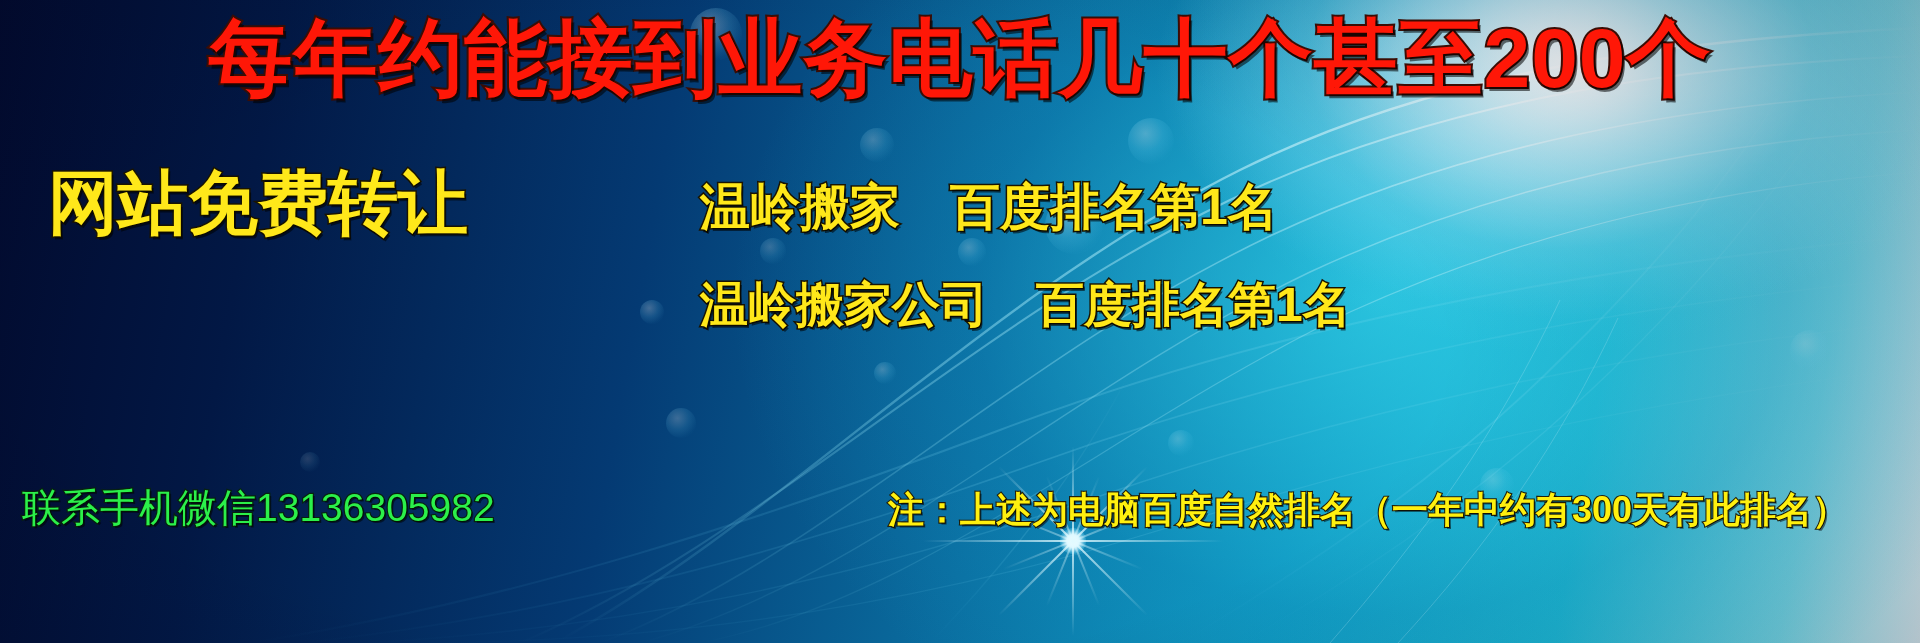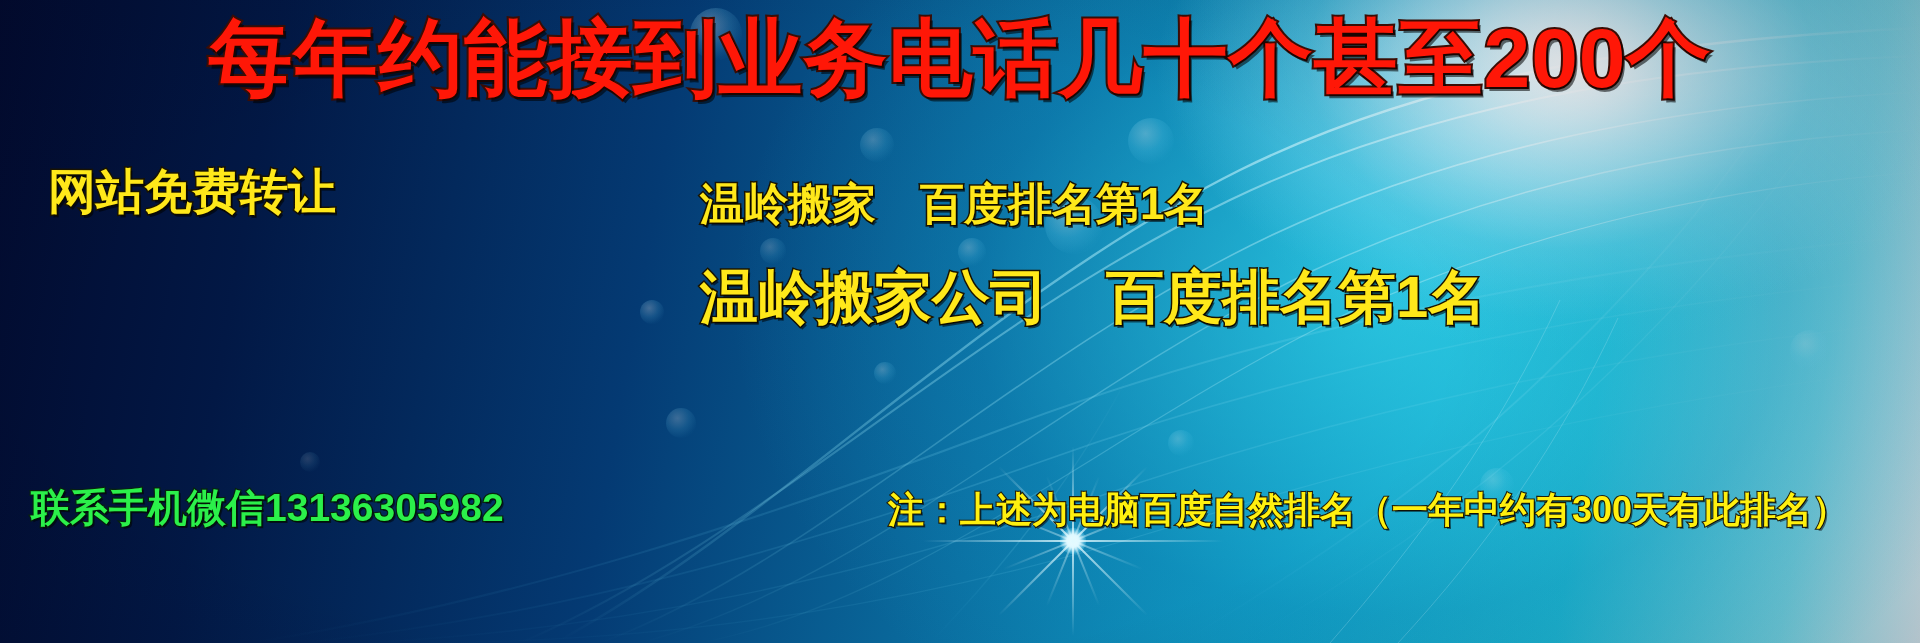--- a/index.html
+++ b/index.html
@@ -37,32 +37,31 @@
     text-shadow:3px 4px 0 rgba(0,0,0,0.55);
   }
 
   .ylabel{
     font-weight:bold;color:#ffe81a;
     -webkit-text-stroke:3px #1a1400;
     paint-order:stroke fill;
     text-shadow:2px 3px 0 rgba(0,0,0,0.55);
   }
 
-  .l1{left:48px;top:168px;font-size:48px;text-align:right;}
+  .l1{left:48px;top:168px;font-size:70px;text-align:right;}
   .l2{left:48px;top:262px;font-size:66px;}
 
-  .r1{left:700px;top:182px;font-size:44px;}
-  .r2{left:700px;top:268px;font-size:58px;}
+  .r1{left:700px;top:182px;font-size:50px;}
+  .r2{left:700px;top:281px;font-size:48px;}
 
   .green{
-    font-weight:bold;color:#2bf04a;
+    font-weight:normal;color:#2bf04a;
     -webkit-text-stroke:2.4px #07240d;
     paint-order:stroke fill;
     text-shadow:2px 2px 0 rgba(0,0,0,0.5);
-    margin-left:9px;
   }
   .g1{left:22px;top:488px;font-size:39px;}
   .g2{left:22px;top:549px;font-size:39px;}
 
   .note{
     font-weight:bold;color:#fff00f;
     -webkit-text-stroke:2.2px #22200a;
     paint-order:stroke fill;
     text-shadow:2px 2px 0 rgba(0,0,0,0.5);
   }

